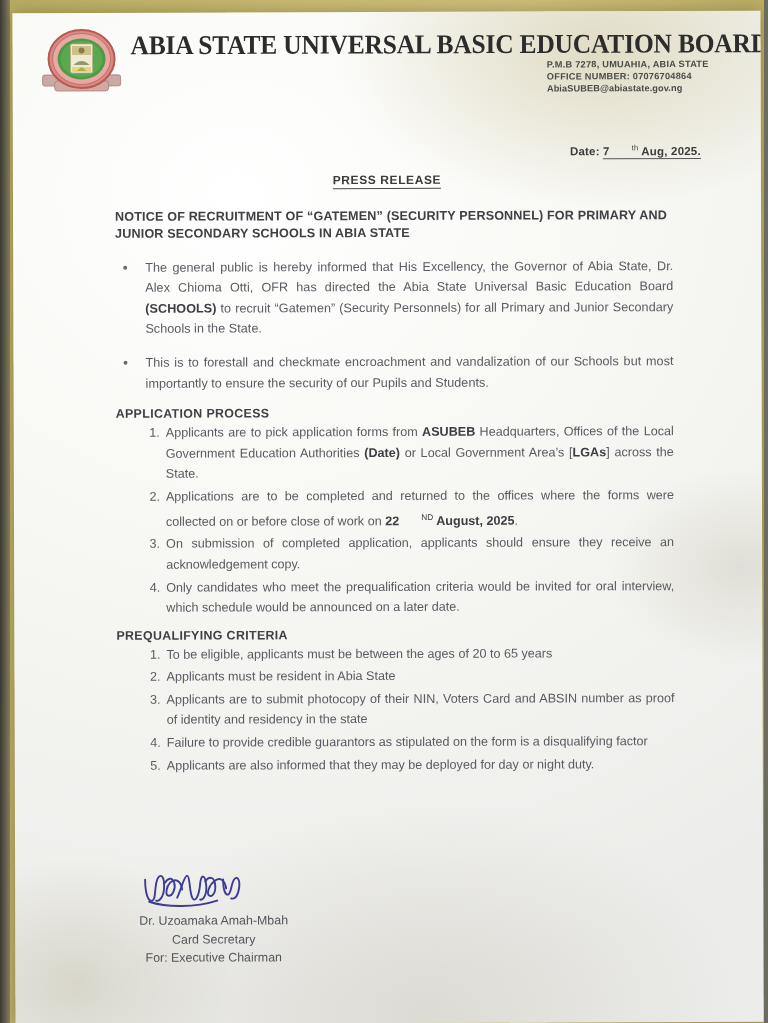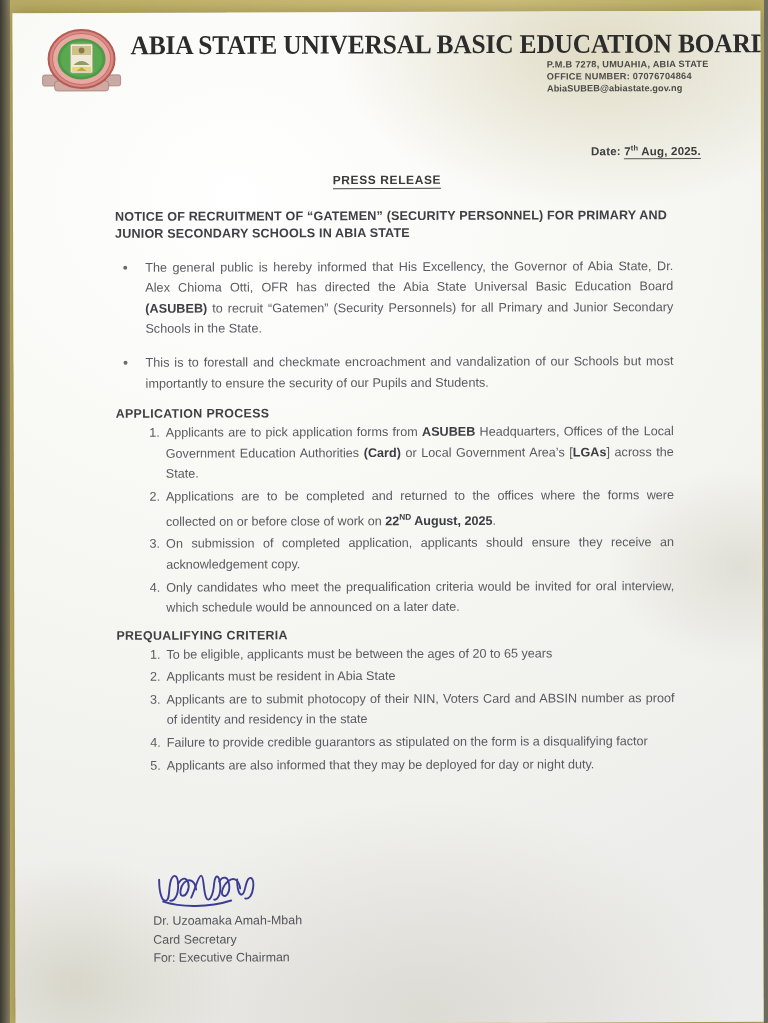--- a/index.html
+++ b/index.html
@@ -187,27 +187,28 @@
   ol.numlist > li::before {
     content: counter(li) ".";
     position: absolute;
     left: 0;
     top: 0;
     width: 20px;
     text-align: right;
     color: #5a5a62;
   }
   b, strong { color: #3d3d44; font-weight: bold; }
-  sup { font-size: 0.66em; vertical-align: super; font-weight: bold; }
+  sup { font-size: 0.66em; vertical-align: super; font-weight: normal; margin-left: 22px; }
 
   
   .sign-area {
     position: absolute;
-    left: 138px;
+    left: 124px;
     top: 855px;
+    text-align: center;
   }
   .signature-mark {
     width: 110px;
     height: 42px;
     margin-bottom: 2px;
   }
   .sign-name {
     font-size: 12.4px;
     line-height: 18.5px;
     color: #55555c;
@@ -263,28 +264,28 @@
 
       <div class="press-release">
         <span>PRESS RELEASE</span>
       </div>
 
       <div class="body-area">
 
         <div class="doc-title">NOTICE OF RECRUITMENT OF “GATEMEN” (SECURITY PERSONNEL) FOR PRIMARY AND JUNIOR SECONDARY SCHOOLS IN ABIA STATE</div>
 
         <ul class="bullets" id="intro-list">
-            <li>The general public is hereby informed that His Excellency, the Governor of Abia State, Dr. Alex Chioma Otti, OFR has directed the Abia State Universal Basic Education Board <b>(ASUBEB)</b> to recruit “Gatemen” (Security Personnels) for all Primary and Junior Secondary Schools in the State.</li>
+            <li>The general public is hereby informed that His Excellency, the Governor of Abia State, Dr. Alex Chioma Otti, OFR has directed the Abia State Universal Basic Education Board <b>(SCHOOLS)</b> to recruit “Gatemen” (Security Personnels) for all Primary and Junior Secondary Schools in the State.</li>
             <li>This is to forestall and checkmate encroachment and vandalization of our Schools but most importantly to ensure the security of our Pupils and Students.</li>
           </ul>
 
         <div id="sections-container">
             <div class="section-head">APPLICATION PROCESS</div>
             <ol class="numlist">
-              <li>Applicants are to pick application forms from <b>ASUBEB</b> Headquarters, Offices of the Local Government Education Authorities <b>(Card)</b> or Local Government Area’s [<b>LGAs</b>] across the State.</li>
+              <li>Applicants are to pick application forms from <b>ASUBEB</b> Headquarters, Offices of the Local Government Education Authorities <b>(Date)</b> or Local Government Area’s [<b>LGAs</b>] across the State.</li>
               <li>Applications are to be completed and returned to the offices where the forms were collected on or before close of work on <b>22</b><b><sup>ND</sup></b><b> August, 2025</b>.</li>
               <li>On submission of completed application, applicants should ensure they receive an acknowledgement copy.</li>
               <li>Only candidates who meet the prequalification criteria would be invited for oral interview, which schedule would be announced on a later date.</li>
             </ol>
             <div class="section-head">PREQUALIFYING CRITERIA</div>
             <ol class="numlist">
               <li>To be eligible, applicants must be between the ages of 20 to 65 years</li>
               <li>Applicants must be resident in Abia State</li>
               <li>Applicants are to submit photocopy of their NIN, Voters Card and ABSIN number as proof of identity and residency in the state</li>
               <li>Failure to provide credible guarantors as stipulated on the form is a disqualifying factor</li>

